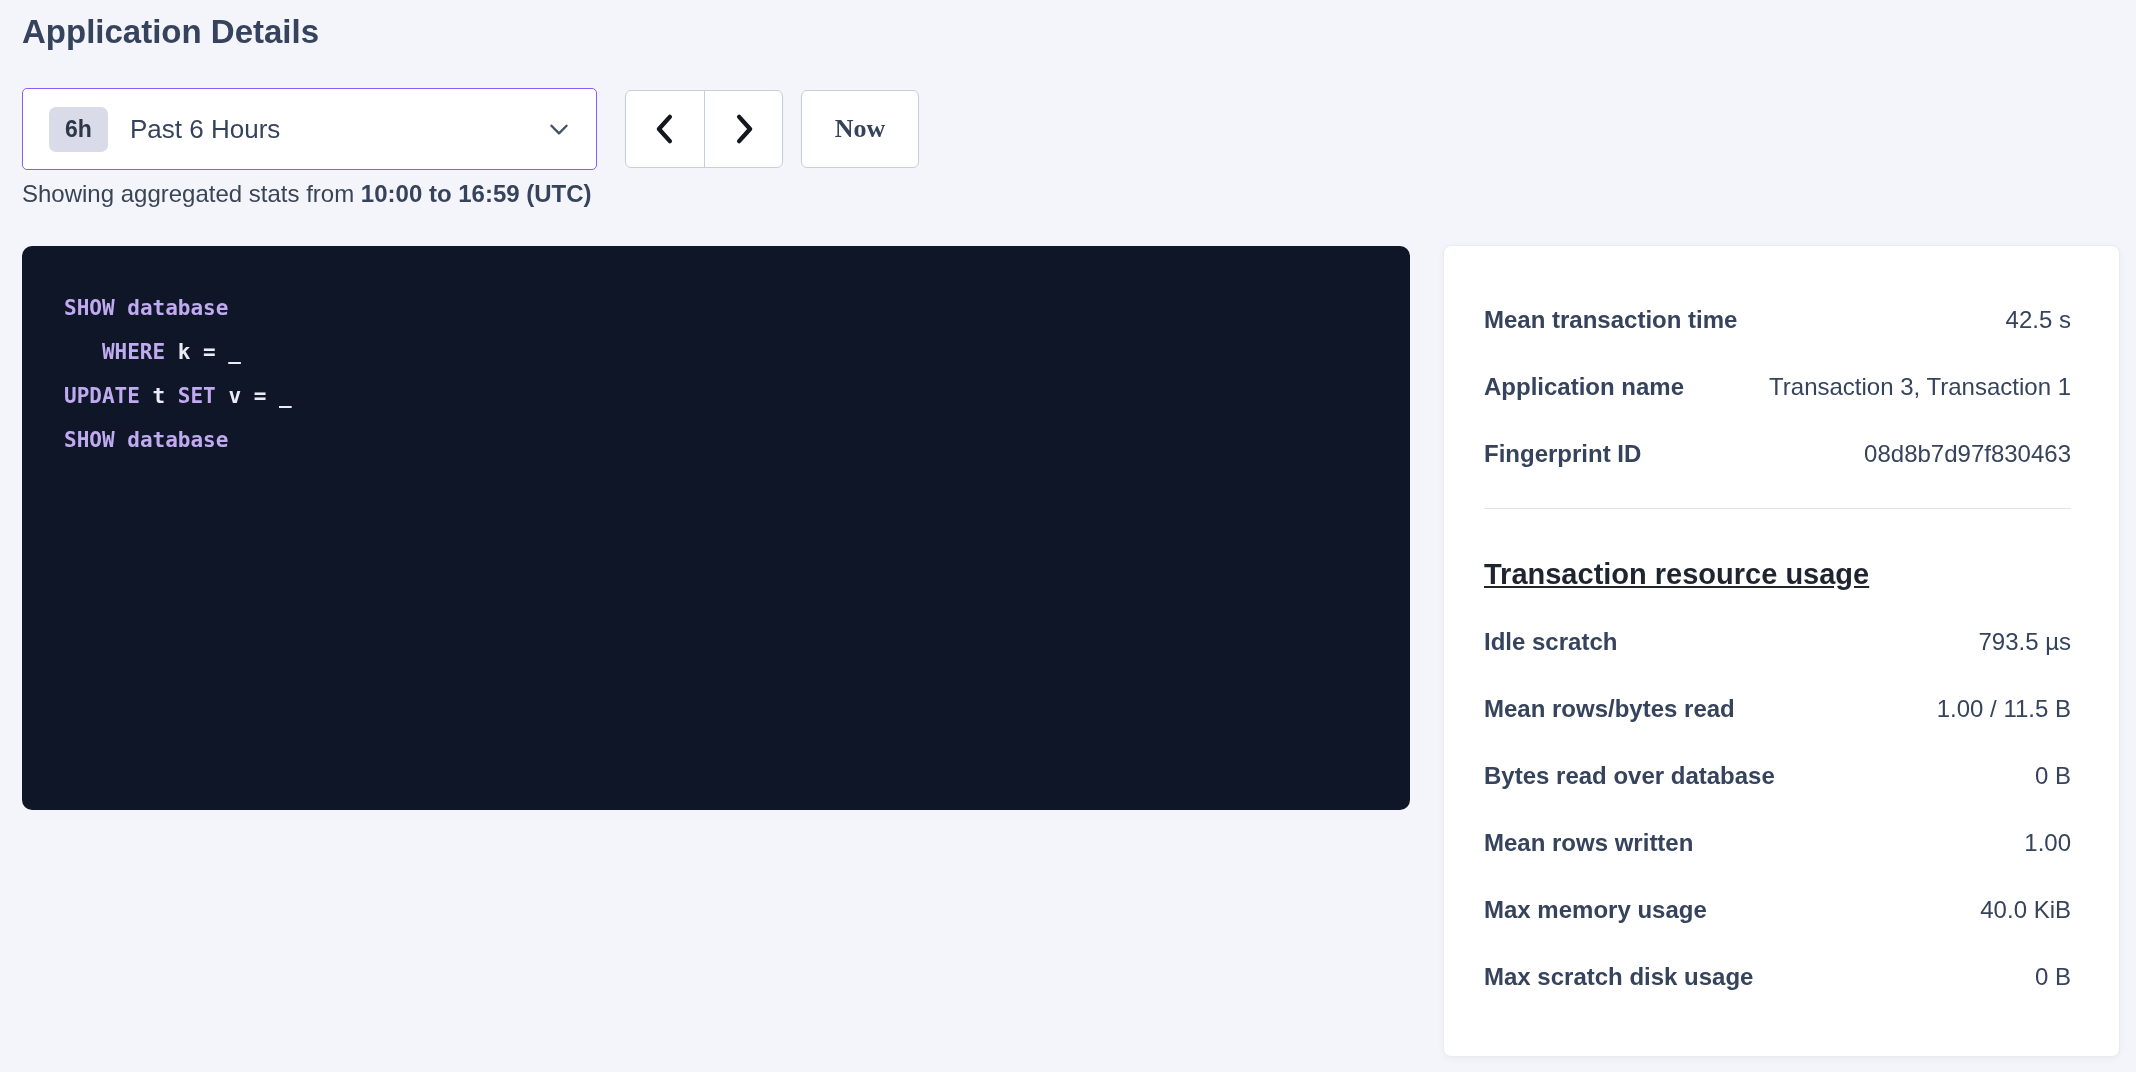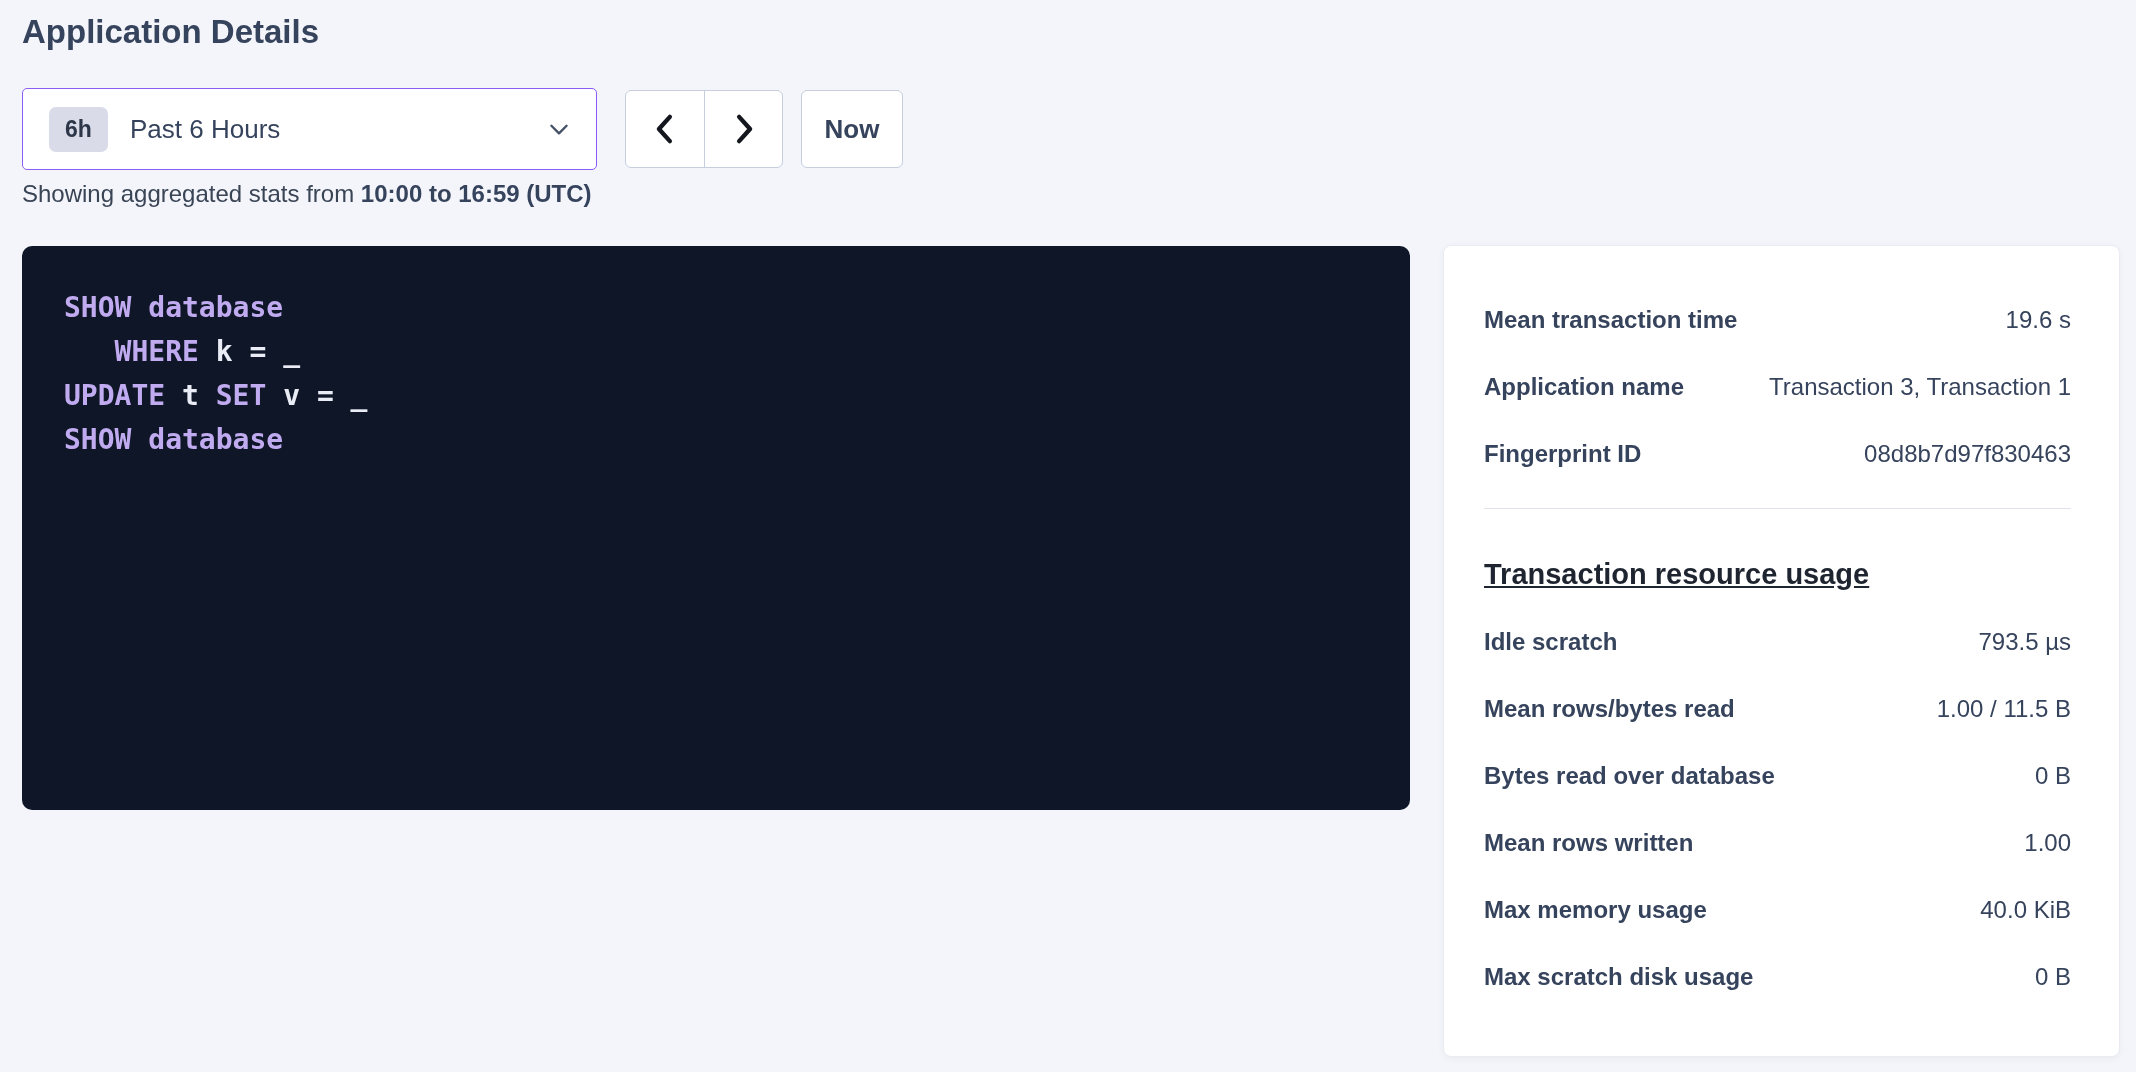--- a/index.html
+++ b/index.html
@@ -28,32 +28,32 @@
   .btn-group {
     display:flex; margin-left:28px; height:78px; box-sizing:border-box;
     background:#ffffff; border:1px solid #c6cddd; border-radius:6px; overflow:hidden;
   }
   .nav-btn {
     width:78px; height:100%; border:none; background:transparent; padding:0;
     display:flex; align-items:center; justify-content:center; cursor:pointer;
   }
   .nav-btn + .nav-btn { border-left:1px solid #c6cddd; }
   .now-btn {
-    margin-left:18px; width:102px; height:78px; box-sizing:border-box;
+    margin-left:18px; width:118px; height:78px; box-sizing:border-box;
     background:#ffffff; border:1px solid #c6cddd; border-radius:6px;
-    font-family:Liberation Sans, sans-serif; font-size:26px; font-weight:600; color:#36435c; cursor:pointer;
+    font-family:Liberation Serif, serif; font-size:26px; font-weight:600; color:#36435c; cursor:pointer;
   }
   .subtitle { position:absolute; left:22px; top:179px; margin:0; font-size:24px; line-height:30px; color:#394455; }
   .subtitle strong { font-weight:700; color:#36435c; }
 
   .sql-box {
     position:absolute; left:22px; top:246px; width:1388px; height:564px; box-sizing:border-box;
     background:#0e1627; border-radius:10px; padding:40px 42px;
     font-family:"DejaVu Sans Mono","Liberation Mono",monospace;
-    font-size:28px; line-height:44px; font-weight:700;
+    font-size:21px; line-height:44px; font-weight:700;
   }
   .code-line { white-space:pre; }
   .kw { color:#c1abf0; }
   .pl { color:#e9ebf5; }
 
   .card {
     position:absolute; left:1443px; top:245px; width:677px; height:812px; box-sizing:border-box;
     background:#ffffff; border:1px solid #e9ebf2; border-radius:8px;
     box-shadow:0 2px 6px rgba(70,80,110,0.06);
     padding:40px 48px 0 40px;
@@ -110,21 +110,21 @@
   <div class="sql-box">
     <div class="code-line"><span class="kw">SHOW</span><span class="pl"> </span><span class="kw">database</span></div>
     <div class="code-line"><span class="pl">   </span><span class="kw">WHERE</span><span class="pl"> k = _</span></div>
     <div class="code-line"><span class="kw">UPDATE</span><span class="pl"> t </span><span class="kw">SET</span><span class="pl"> v = _</span></div>
     <div class="code-line"><span class="kw">SHOW</span><span class="pl"> </span><span class="kw">database</span></div>
   </div>
 
   <aside class="card">
     <div class="stat-row">
       <span class="stat-label">Mean transaction time</span>
-      <span class="stat-value">19.6 s</span>
+      <span class="stat-value">42.5 s</span>
     </div>
     <div class="stat-row">
       <span class="stat-label">Application name</span>
       <span class="stat-value">Transaction 3, Transaction 1</span>
     </div>
     <div class="stat-row">
       <span class="stat-label">Fingerprint ID</span>
       <span class="stat-value">08d8b7d97f830463</span>
     </div>
 

